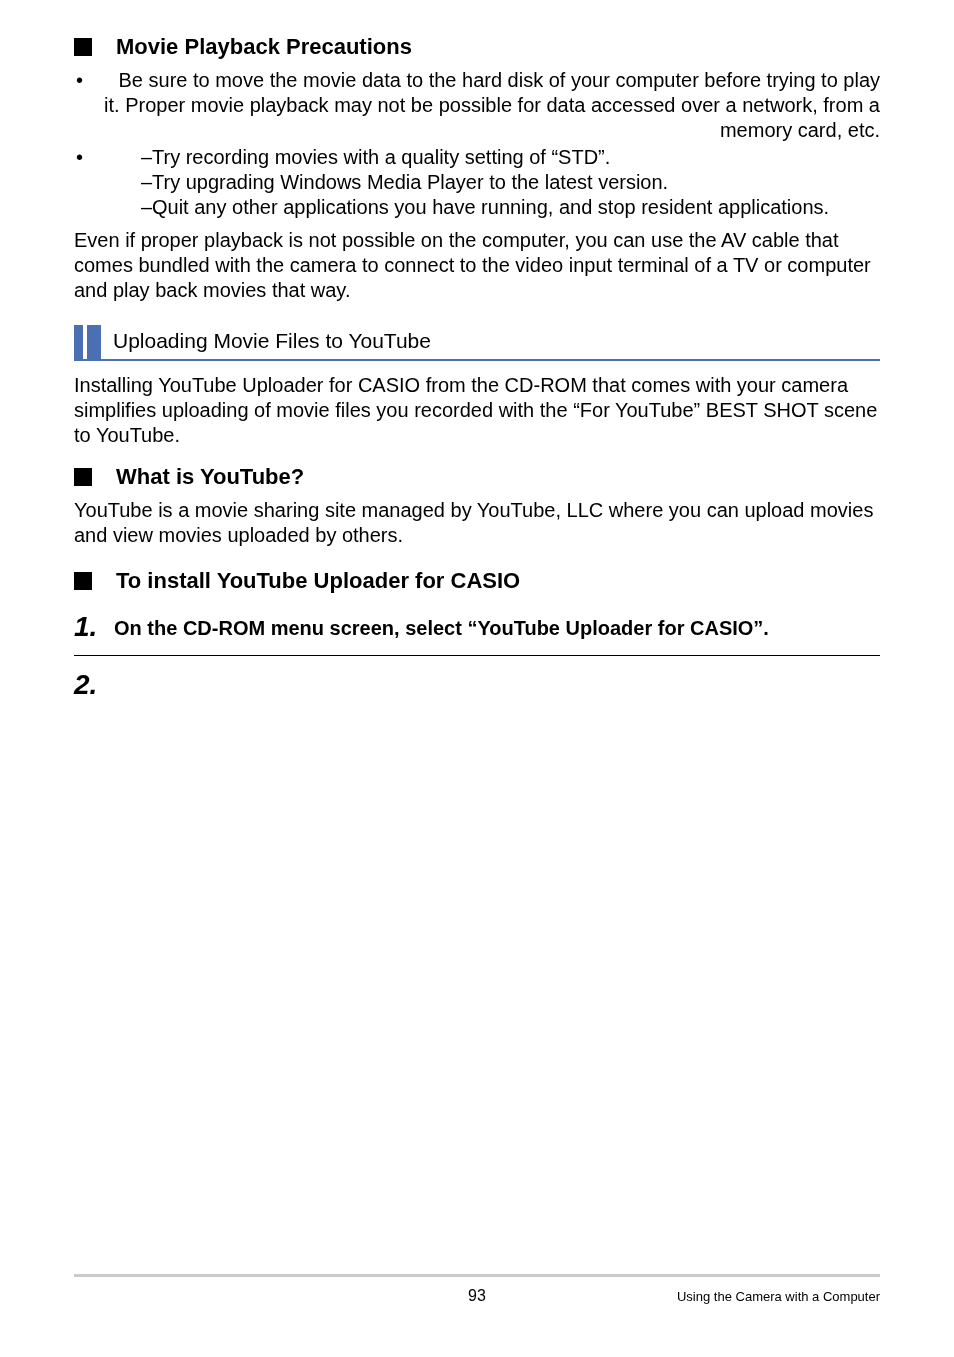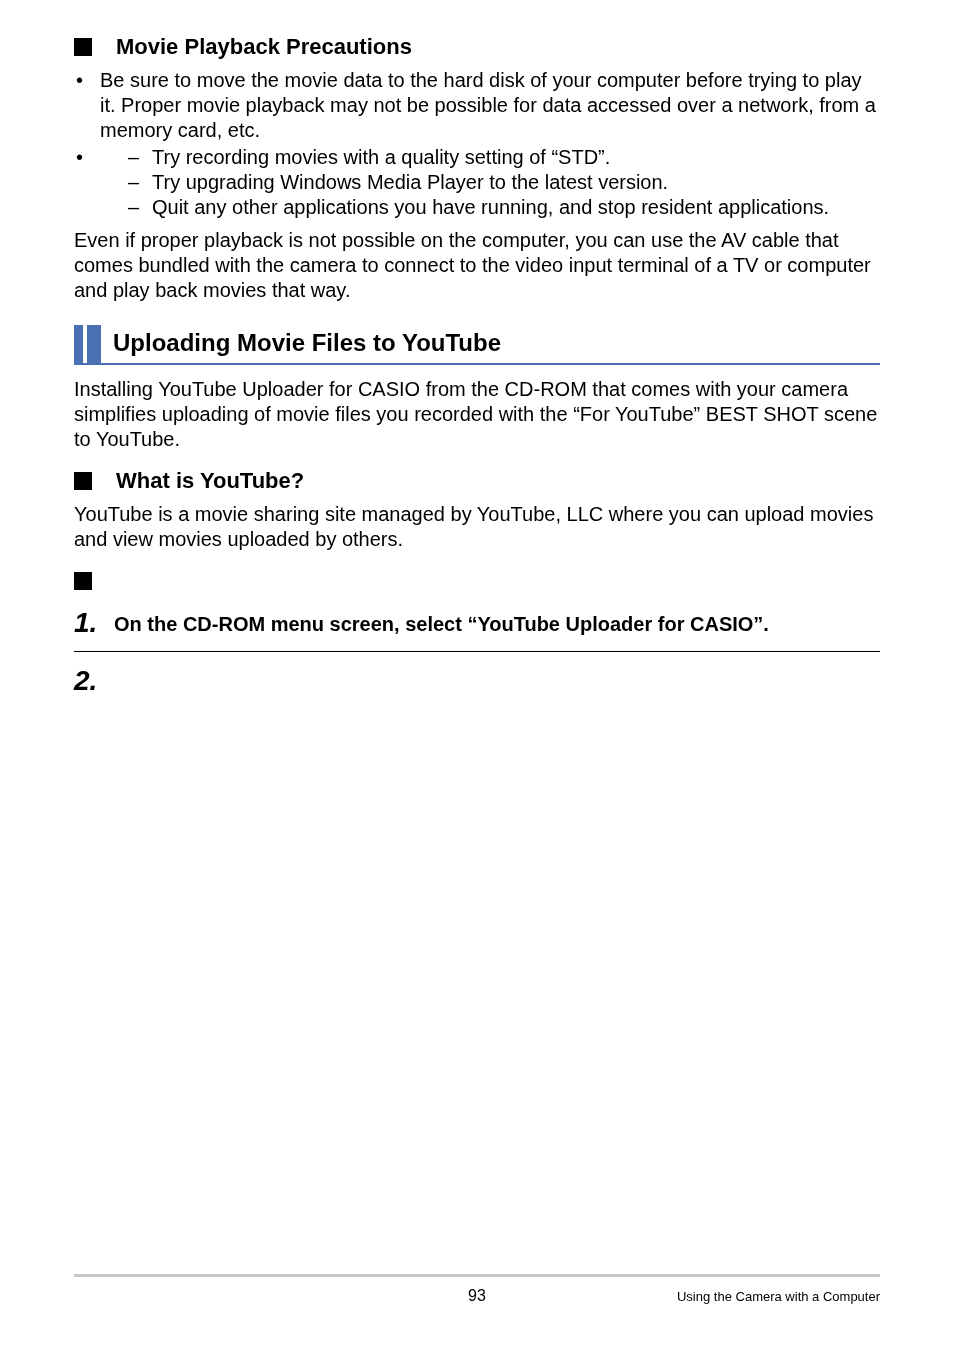--- a/index.html
+++ b/index.html
@@ -40,20 +40,21 @@
       margin-bottom: 2px;
     }
     .bullet-item .dot {
       width: 26px;
       flex-shrink: 0;
       text-align: left;
       padding-left: 2px;
     }
     .bullet-item .body {
       flex: 1;
+      text-align: right;
     }
     .dash-list {
       padding-left: 28px;
     }
     .dash-item {
       display: flex;
     }
     .dash-item .dash {
       width: 24px;
       flex-shrink: 0;
@@ -77,22 +78,22 @@
     }
     .section-heading .gap {
       width: 4px;
       background: #fff;
     }
     .section-heading .bar2 {
       width: 14px;
       background: #4a6fb3;
     }
     .section-heading .title {
-      font-weight: bold;
-      font-size: 24px;
+      font-weight: normal;
+      font-size: 21px;
       padding: 4px 0 6px 12px;
     }
     .step {
       display: flex;
       align-items: flex-start;
       font-size: 20px;
       line-height: 1.3;
       padding: 10px 0;
     }
     .step + .step-divider {
@@ -186,20 +187,21 @@
 
   <div class="sub-heading mt14">
     <span class="black-square"></span>
     <span class="sub-text">What is YouTube?</span>
   </div>
 
   <div class="para" style="margin-top:4px; margin-bottom:20px;">YouTube is a movie sharing site managed by YouTube, LLC where you can upload movies and view movies uploaded by others.</div>
 
   <div class="sub-heading mt8">
     <span class="black-square"></span>
+    <span class="sub-text">To install YouTube Uploader for CASIO</span>
   </div>
 
   <div class="step mt8">
     <span class="num">1.</span>
     <span class="text">On the CD-ROM menu screen, select “YouTube Uploader for CASIO”.</span>
   </div>
   <div class="step-divider"></div>
   <div class="step">
     <span class="num">2.</span>
   </div>

